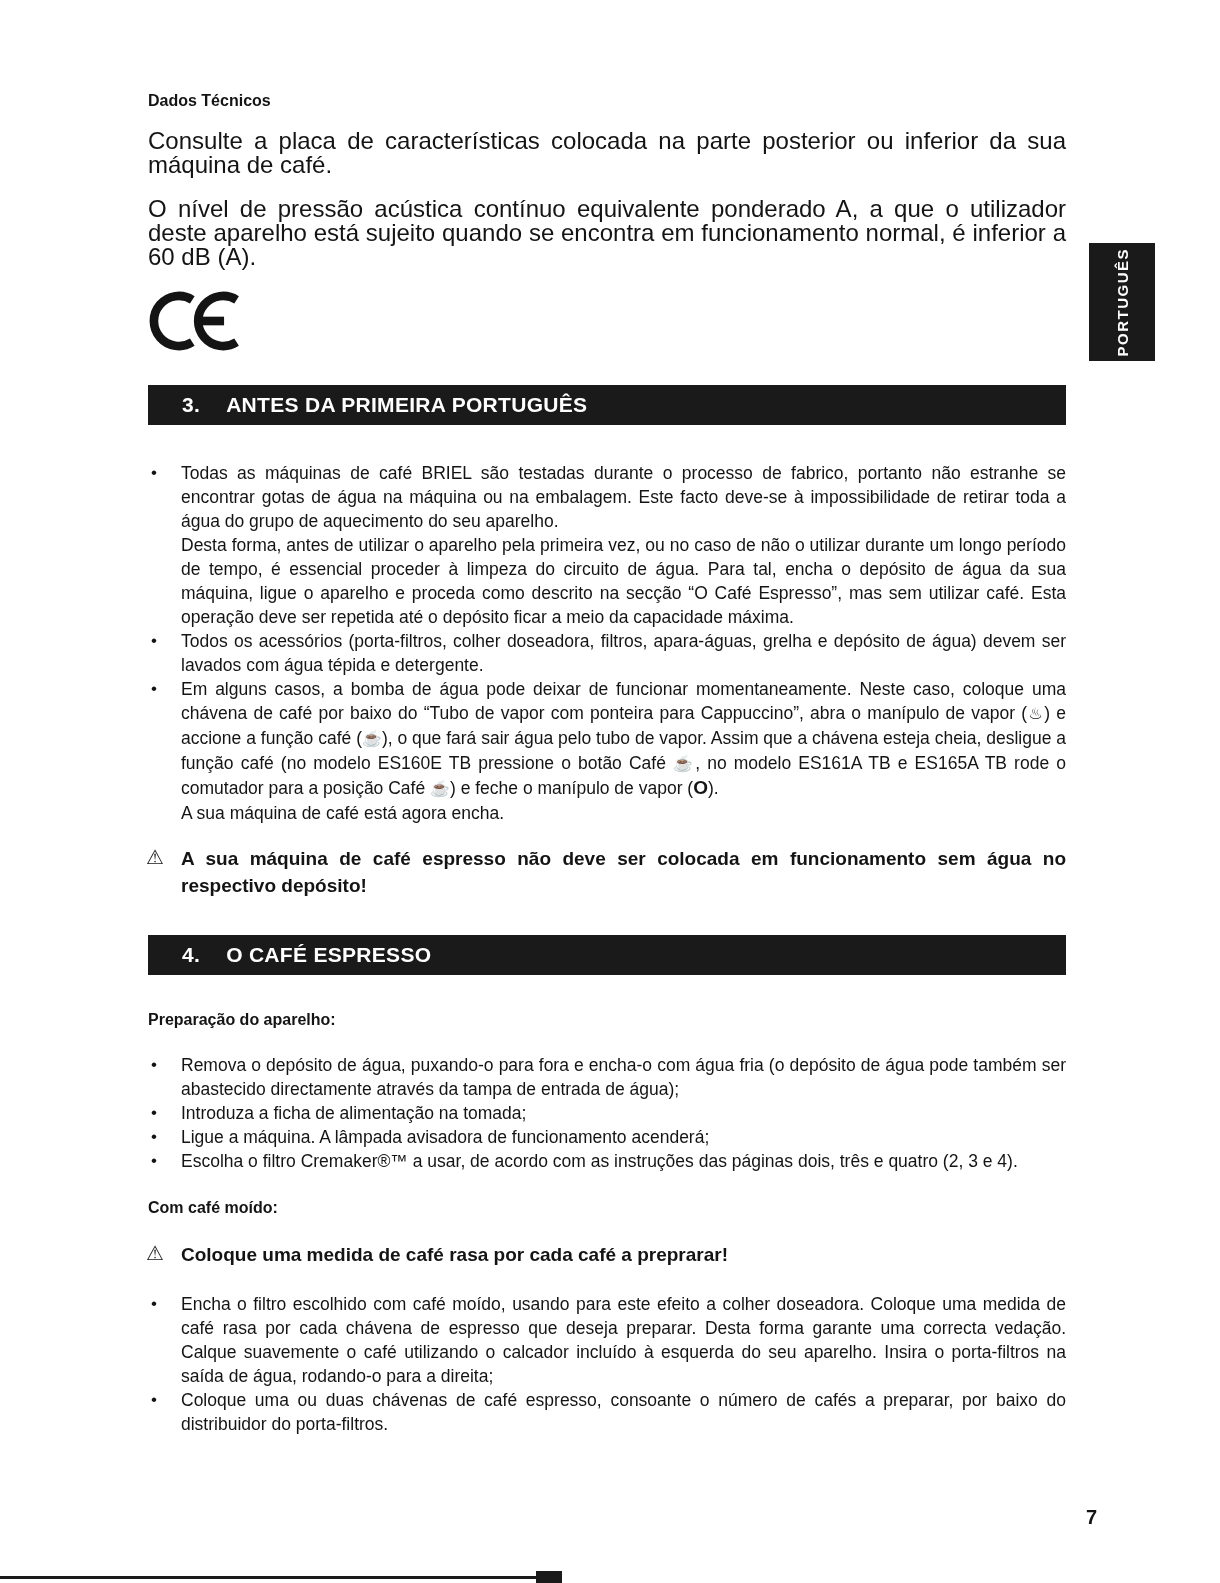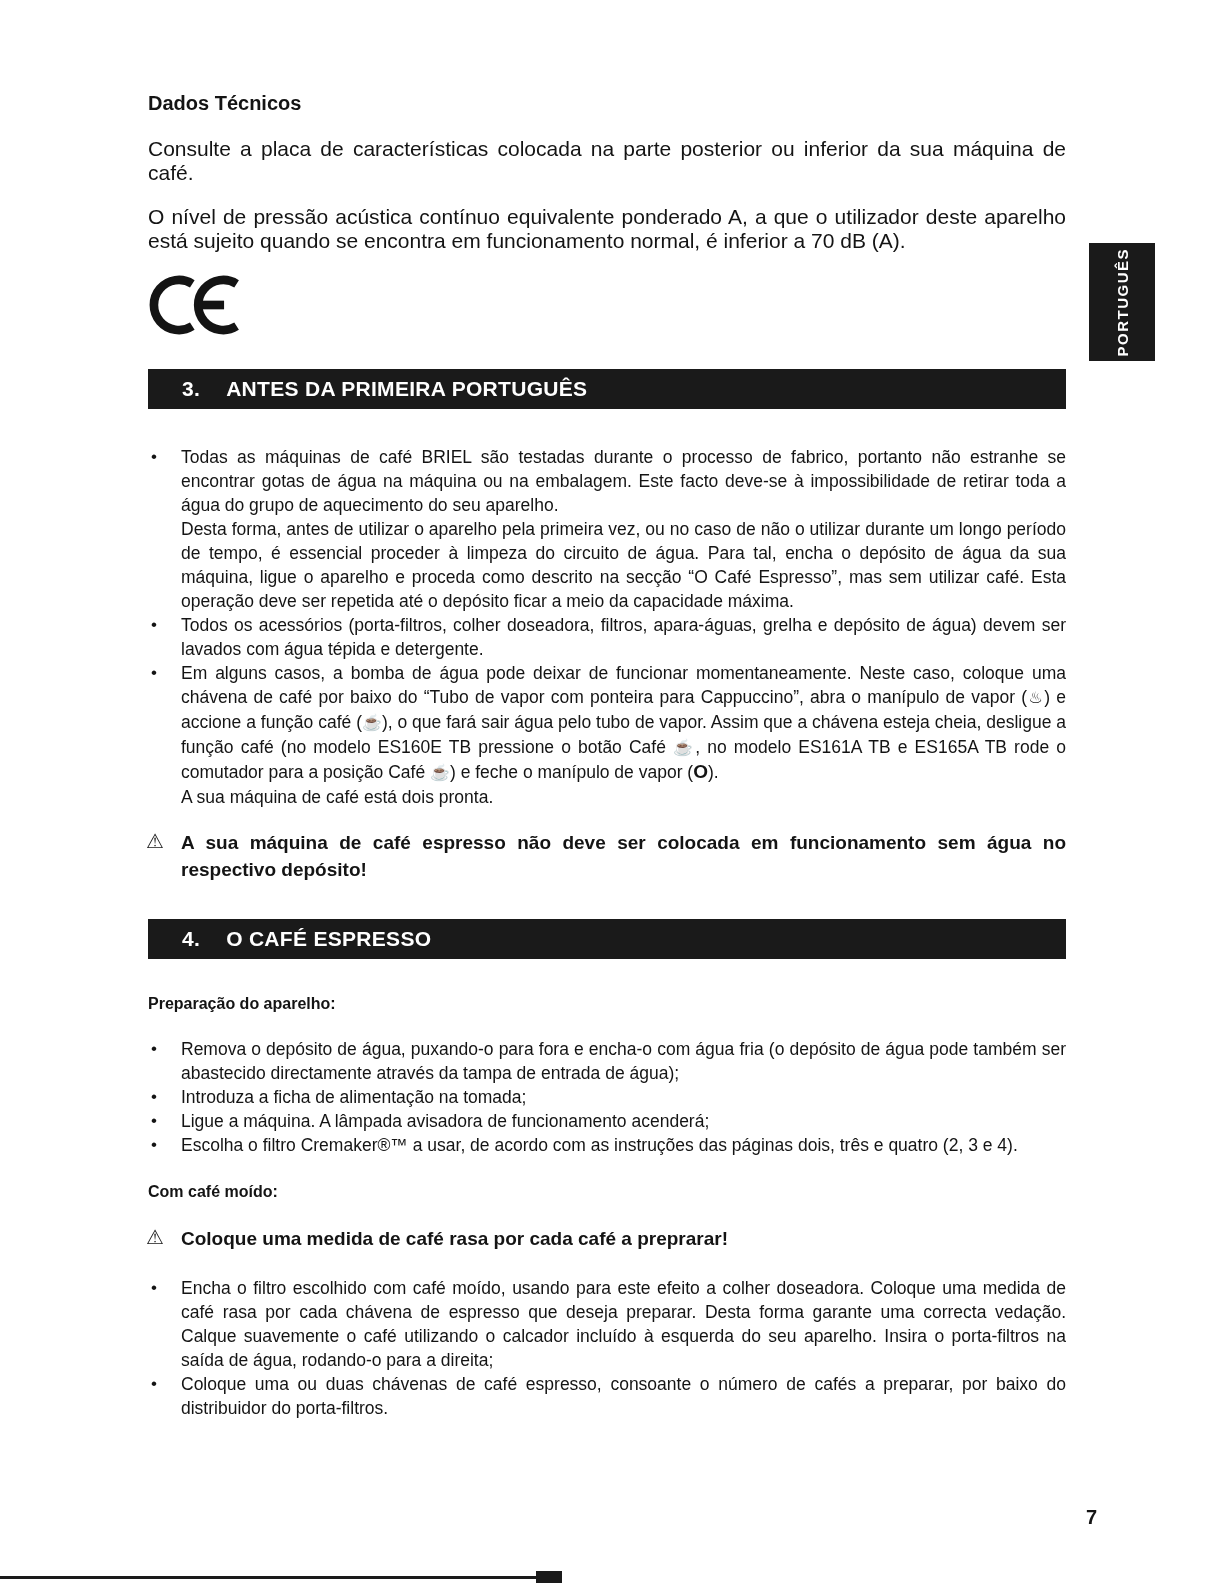--- a/index.html
+++ b/index.html
@@ -4,22 +4,22 @@
 <style>
   * { margin:0; padding:0; box-sizing:border-box; }
   html,body { background:#ffffff; }
   body {
     width:1220px; height:1583px; position:relative;
     font-family:"Liberation Sans", sans-serif;
     color:#141414; overflow:hidden;
   }
   .content { position:absolute; left:148px; top:92px; width:918px; }
 
-  .h-bold { font-size:20px; font-weight:bold; margin-bottom:22px; }
-  p.body-p { font-size:21px; line-height:24px; text-align:justify; margin-bottom:20px; }
+  .h-bold { font-size:16px; font-weight:bold; }
+  p.body-p { font-size:24px; line-height:24px; text-align:justify; margin-bottom:20px;margin-top:19px; }
 
   .ce-wrap { margin:6px 0 30px 0; height:66px; }
 
   .section-bar {
     background:#1a1a1a; color:#ffffff; font-weight:bold; font-size:21px;
     height:40px; display:flex; align-items:center; padding-left:34px;
     margin-bottom:36px; letter-spacing:0.3px;
   }
   .section-bar .num { margin-right:26px; }
 
@@ -69,21 +69,21 @@
 
   <div class="lang-tab">
     <span>PORTUGUÊS</span>
   </div>
 
   <div class="content">
 
     <div class="h-bold">Dados Técnicos</div>
 
     <p class="body-p">Consulte a placa de características colocada na parte posterior ou inferior da sua máquina de café.</p>
-    <p class="body-p">O nível de pressão acústica contínuo equivalente ponderado A, a que o utilizador deste aparelho está sujeito quando se encontra em funcionamento normal, é inferior a 70 dB (A).</p>
+    <p class="body-p">O nível de pressão acústica contínuo equivalente ponderado A, a que o utilizador deste aparelho está sujeito quando se encontra em funcionamento normal, é inferior a 60 dB (A).</p>
 
     <div class="ce-wrap">
       <svg width="104" height="64" viewBox="0 0 108 64">
         <path d="M 46 10 A 26 26 0 1 0 46 54" fill="none" stroke="#141414" stroke-width="9"></path>
         <path d="M 92 10 A 26 26 0 1 0 92 54" fill="none" stroke="#141414" stroke-width="9"></path>
         <path d="M 52 32 L 79 32" fill="none" stroke="#141414" stroke-width="9"></path>
       </svg>
     </div>
 
     <div class="section-bar">
@@ -100,21 +100,21 @@
       </div>
 
       <div class="bullet">
         <span class="dot">•</span>
         <p>Todos os acessórios (porta-filtros, colher doseadora, filtros, apara-águas, grelha e depósito de água) devem ser lavados com água tépida e detergente.</p>
       </div>
 
       <div class="bullet">
         <span class="dot">•</span>
         <p class="seg-p"><span>Em alguns casos, a bomba de água pode deixar de funcionar momentaneamente.  Neste caso, coloque uma chávena de café por baixo do “Tubo de vapor com ponteira para Cappuccino”, abra o manípulo de vapor (</span><span class="inline-icon">♨</span><span>) e accione a função café (</span><span class="inline-icon">☕</span><span>), o que fará sair água pelo tubo de vapor. Assim que a chávena esteja cheia, desligue a função café (no modelo ES160E TB pressione o botão Café </span><span class="inline-icon">☕</span><span>, no modelo ES161A TB e ES165A TB rode o comutador para a posição Café </span><span class="inline-icon">☕</span><span>) e feche o manípulo de vapor (</span><span class="inline-icon knob">O</span><span>).</span></p>
-        <p>A sua máquina de café está dois pronta.</p>
+        <p>A sua máquina de café está agora encha.</p>
       </div>
 
     </div>
 
     <div class="warning">
       <span class="w-icon">⚠</span>
       <div class="w-text">A sua máquina de café espresso não deve ser colocada em funcionamento sem água no respectivo depósito!</div>
     </div>
 
     <div class="section-bar">

